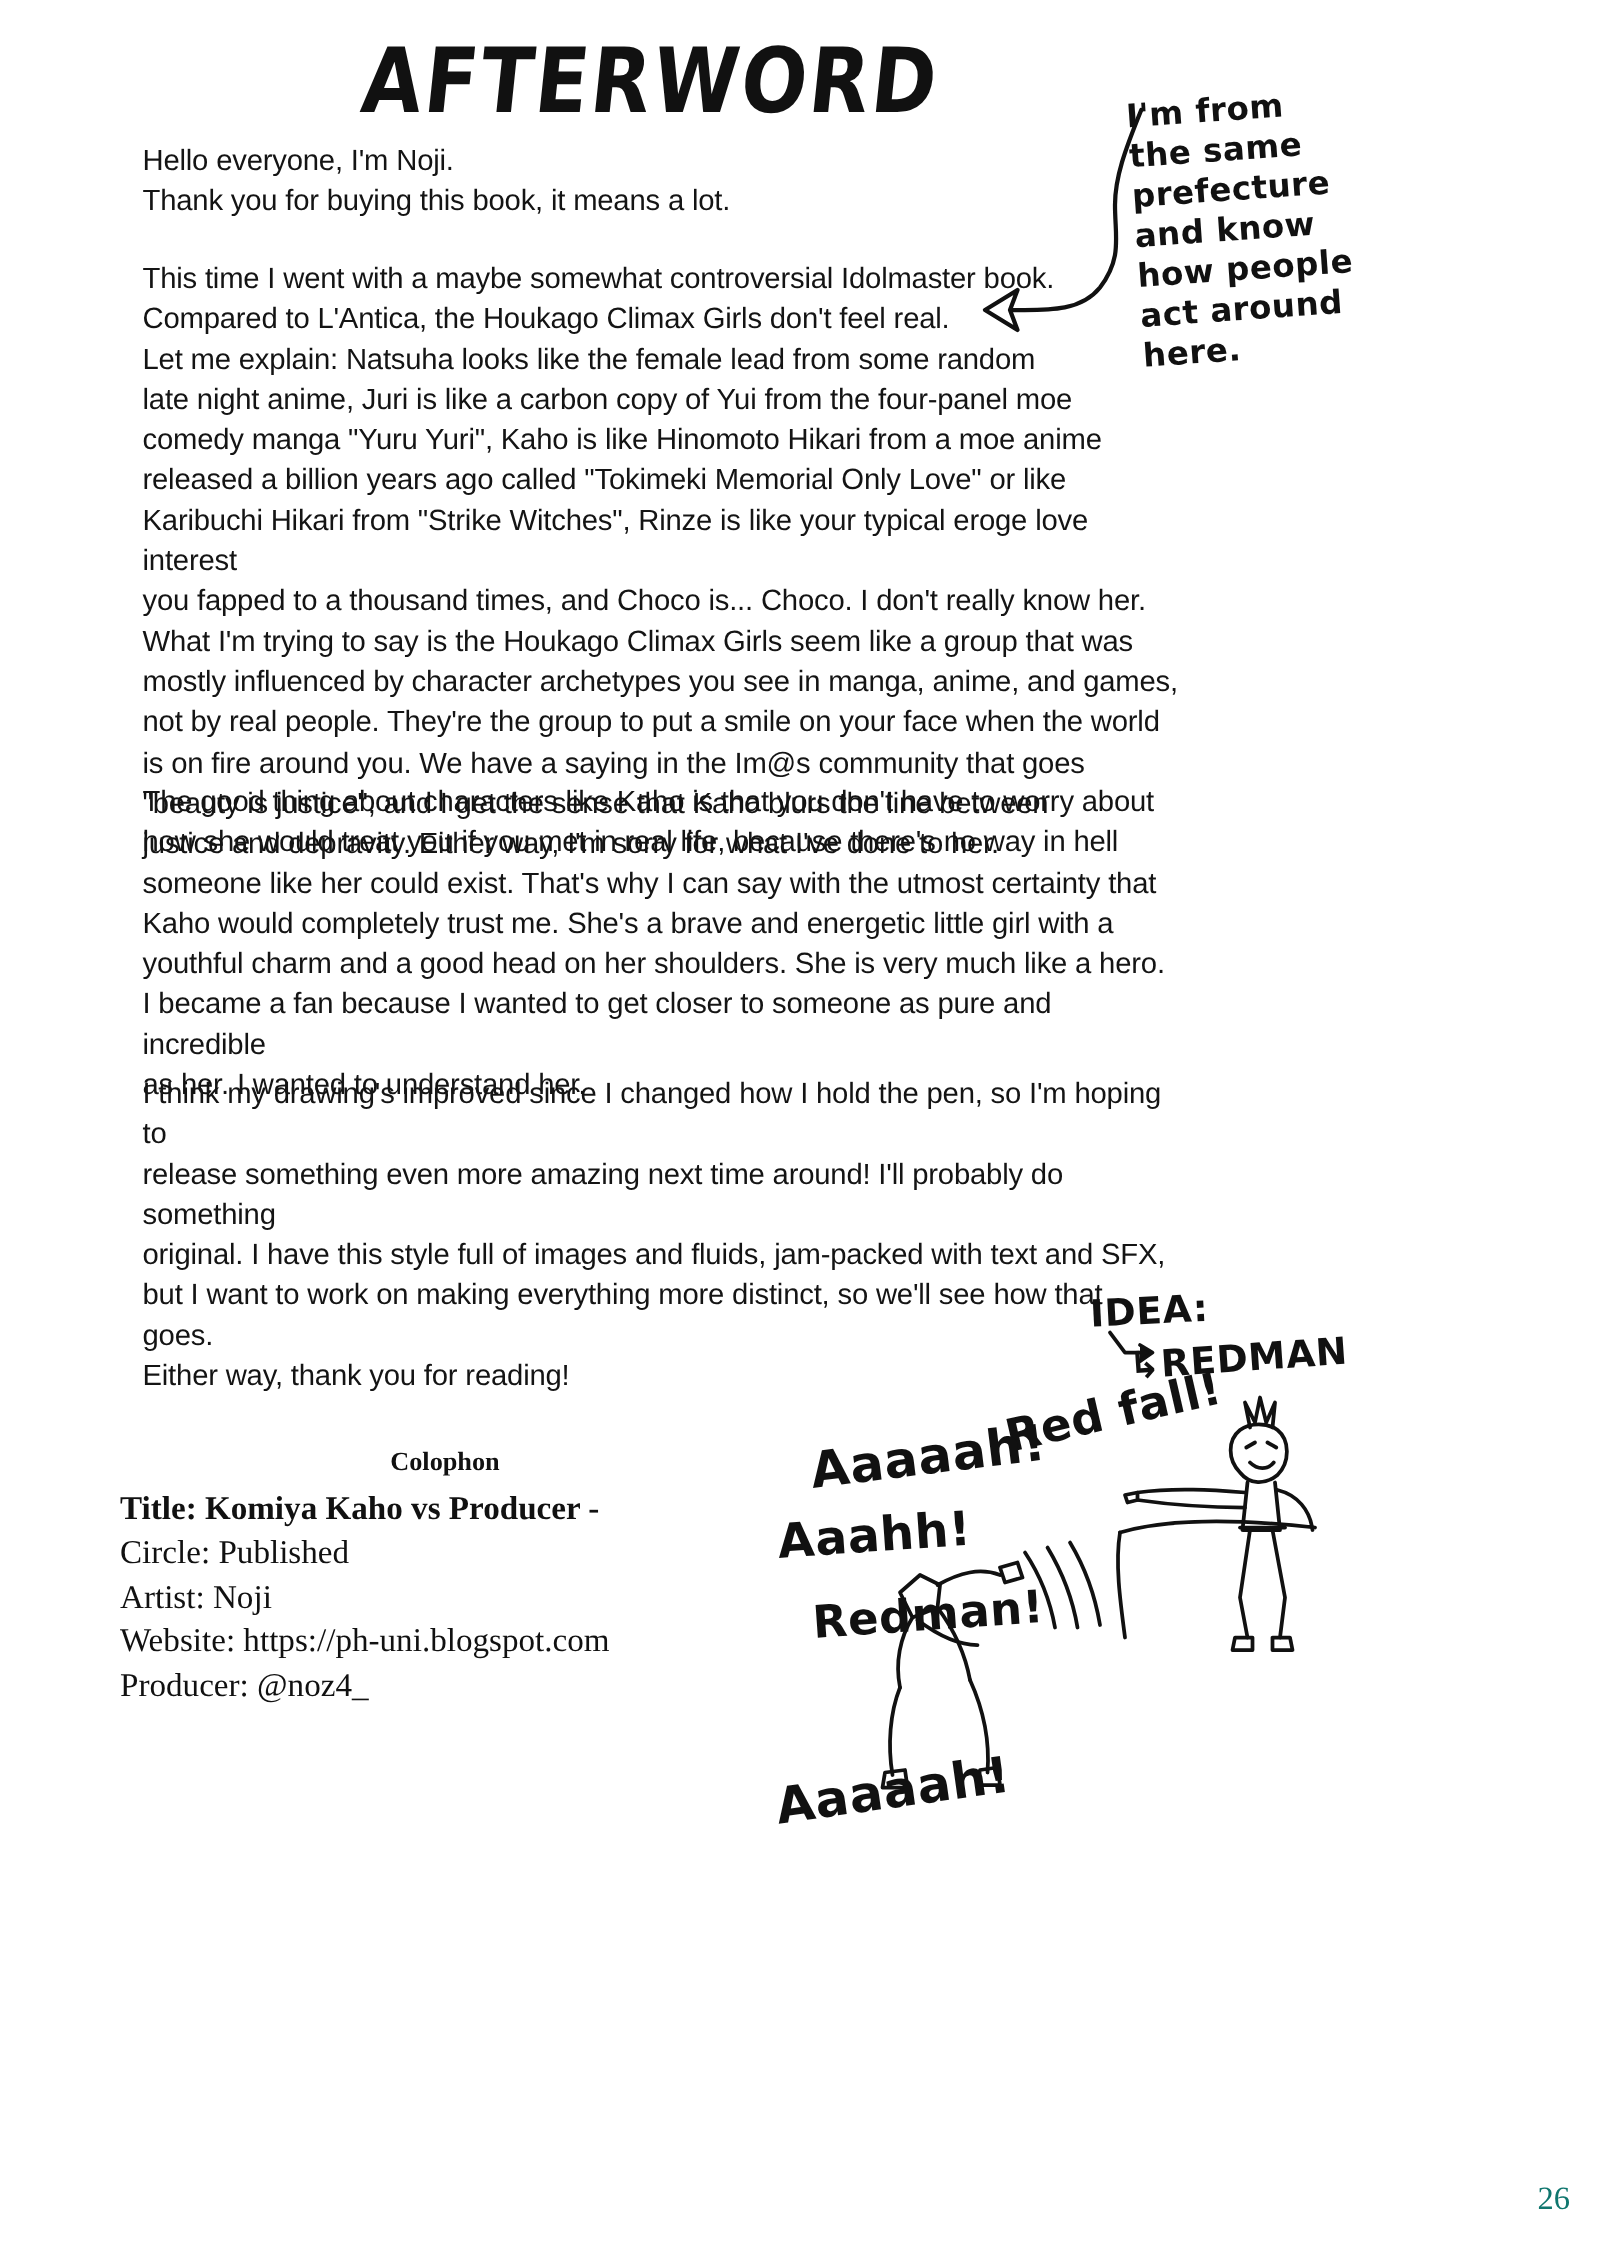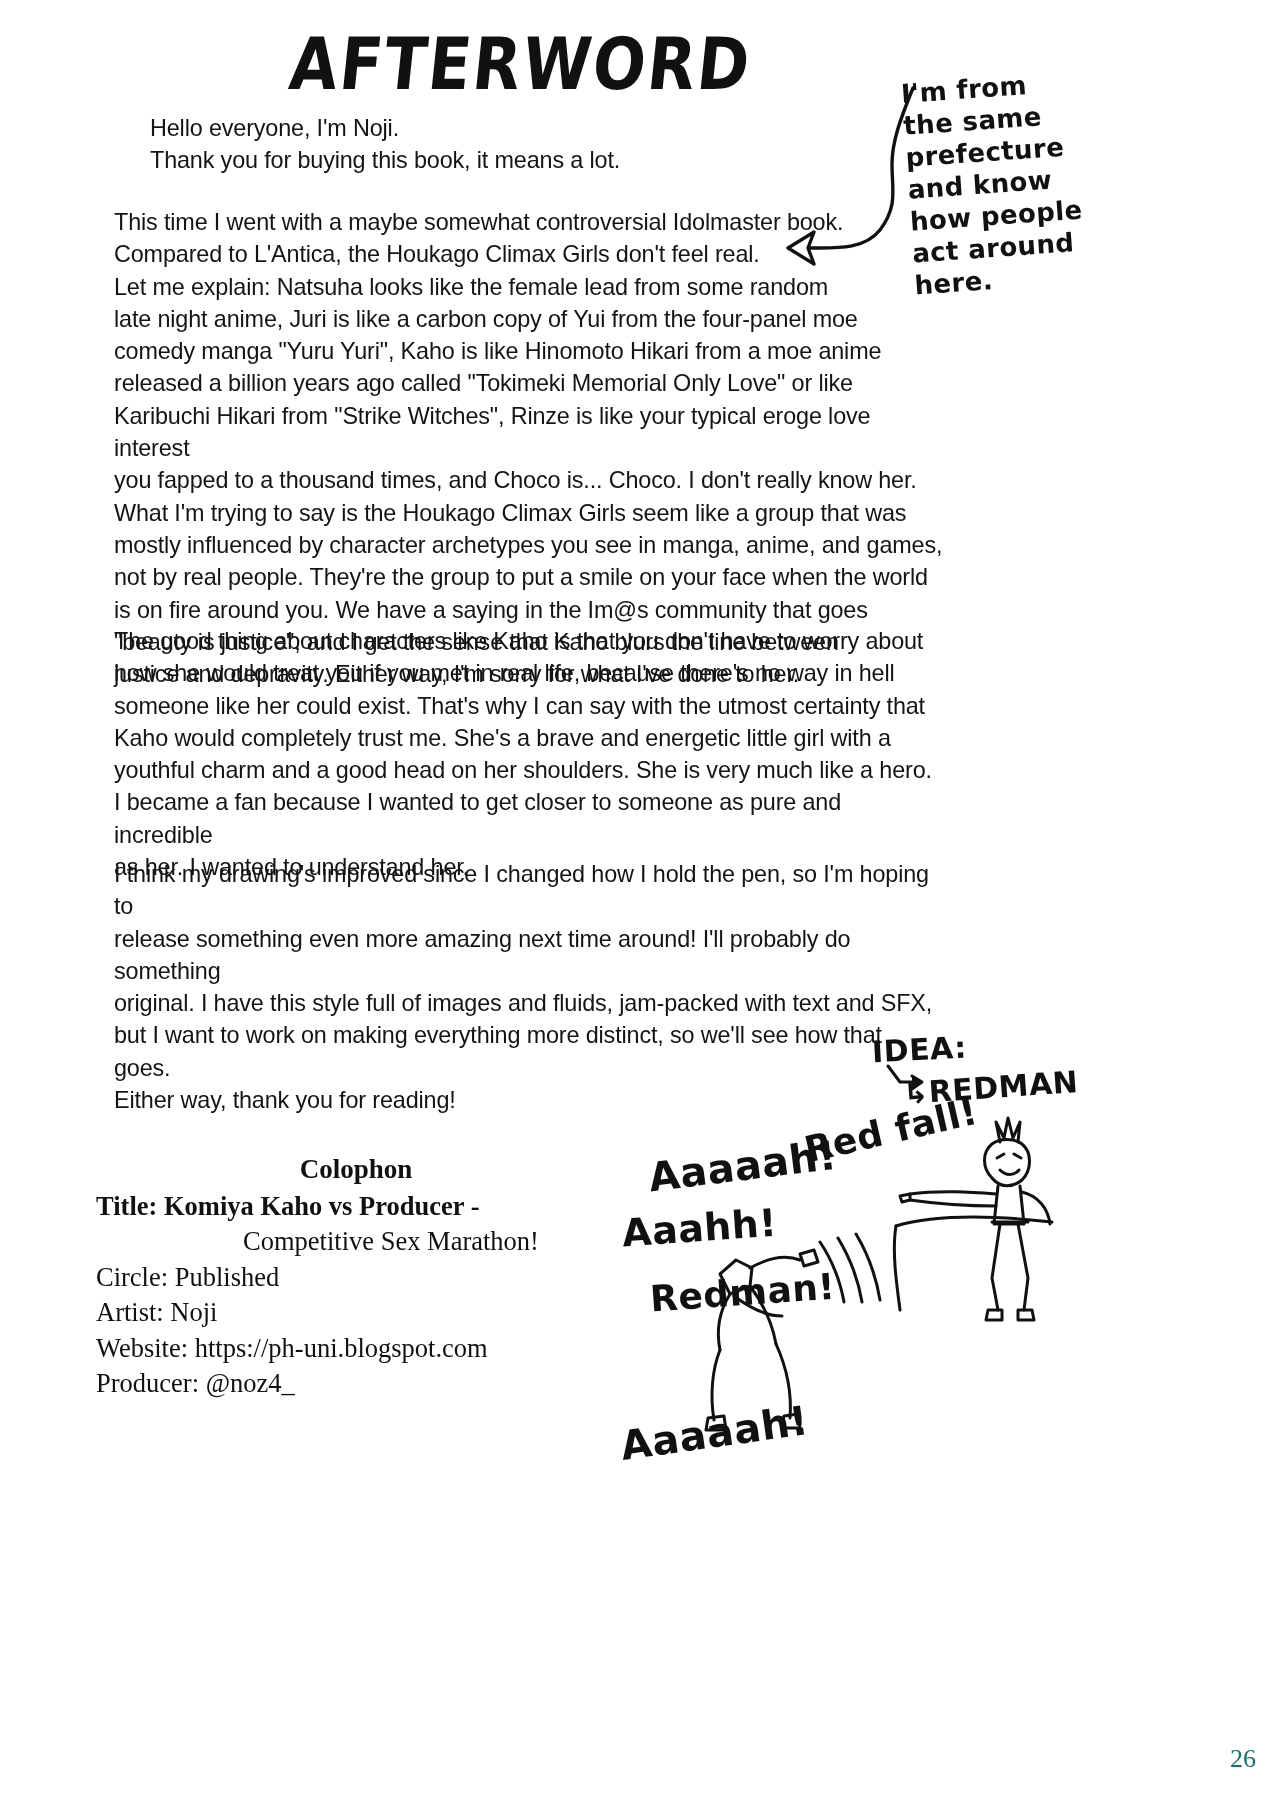--- a/index.html
+++ b/index.html
@@ -36,21 +36,21 @@
   .body-block {
     position: absolute;
     left: 114px;
     font-size: 23.4px;
     line-height: 32.3px;
     color: #141414;
     font-family: "Liberation Sans", sans-serif;
     white-space: pre-wrap;
     letter-spacing: -0.15px;
   }
-  #intro-block { top: 112px;  width: 760px; margin-left: 36px; }
+  #intro-block { top: 112px;  width: 760px; }
   #para-1      { top: 206px;  width: 830px; }
   #para-2      { top: 625px;  width: 820px; }
   #para-3      { top: 858px;  width: 830px; }
 
   
   #handwriting-note {
     position: absolute;
     left: 900px;
     top: 78px;
     width: 180px;
@@ -79,21 +79,21 @@
     top: 1152px;
     width: 520px;
     font-family: "Liberation Serif", serif;
     font-size: 26.5px;
     line-height: 35.5px;
     color: #111;
   }
   #colophon-heading {
     text-align: center;
     font-weight: 700;
-    font-size: 27px;
+    font-size: 21px;
     margin-bottom: 1px;
     font-family: "Liberation Serif", serif;
   }
   .colophon-line { white-space: pre-wrap; }
   .colophon-title-line-1 { text-align: left; font-weight: bold; }
   .colophon-title-line-2 { text-align: center; padding-left: 70px; }
 
   
   #doodle-area {
     position: absolute;
@@ -176,21 +176,20 @@
 the same
 prefecture
 and know
 how people
 act around
 here.</div>
 
 <div id="colophon">
   <div id="colophon-heading">Colophon</div>
   <div class="colophon-line colophon-title-line-1">Title: Komiya Kaho vs Producer -</div>
-  <div class="colophon-line colophon-title-line-2">Competitive Sex Marathon!</div>
   <div class="colophon-line">Circle: Published</div>
   <div class="colophon-line">Artist: Noji</div>
   <div class="colophon-line">Website: https://ph-uni.blogspot.com</div>
   <div class="colophon-line">Producer: @noz4_</div>
 </div>
 
 <div id="doodle-area">
 
   <svg id="doodle-svg" width="680" height="740" viewBox="0 0 680 740">
     <g fill="none" stroke="#111" stroke-width="3" stroke-linecap="round" stroke-linejoin="round">

